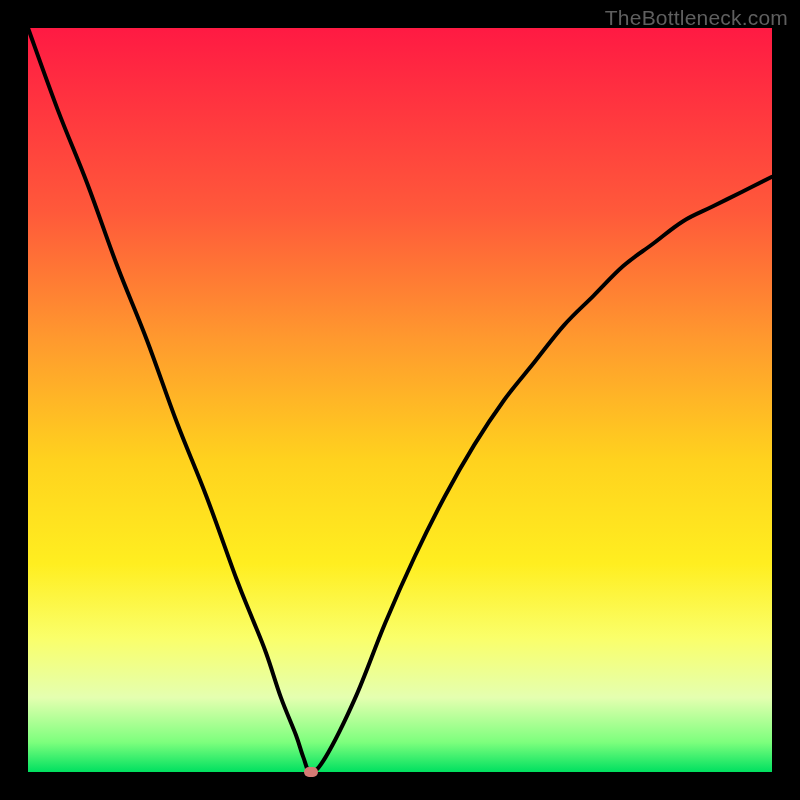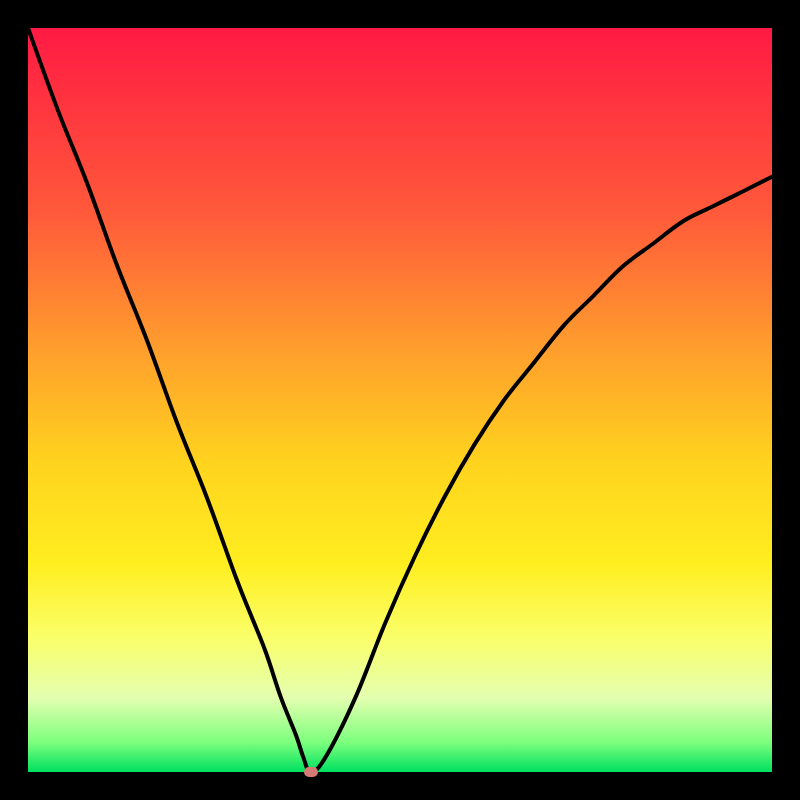--- a/index.html
+++ b/index.html
@@ -61,13 +61,14 @@
 <div class="frame">
   <div class="plot-area">
 
     <svg class="curve" viewBox="0 0 744 744" preserveAspectRatio="none">
       <path id="curve-path" fill="none" stroke="#000000" stroke-width="4" stroke-linejoin="round" stroke-linecap="round" vector-effect="non-scaling-stroke" d="M 0.00 0.00 C 5.36 14.73, 19.05 53.72, 29.76 81.84 C 40.47 109.96, 48.81 128.12, 59.52 156.24 C 70.23 184.36, 78.57 209.96, 89.28 238.08 C 99.99 266.20, 108.33 284.36, 119.04 312.48 C 129.75 340.60, 138.09 366.20, 148.80 394.32 C 159.51 422.44, 167.85 440.60, 178.56 468.72 C 189.27 496.84, 200.28 529.13, 208.32 550.56 C 216.36 571.99, 217.84 574.37, 223.20 587.76 C 228.56 601.15, 232.72 610.23, 238.08 624.96 C 243.44 639.69, 247.60 654.87, 252.96 669.60 C 258.32 684.33, 263.82 696.09, 267.84 706.80 C 271.86 717.51, 272.60 722.42, 275.28 729.12 C 277.96 735.82, 278.70 744.00, 282.72 744.00 C 286.74 744.00, 289.56 742.51, 297.60 729.12 C 305.64 715.73, 316.65 693.71, 327.36 669.60 C 338.07 645.49, 346.41 620.64, 357.12 595.20 C 367.83 569.76, 376.17 551.01, 386.88 528.24 C 397.59 505.47, 405.93 488.81, 416.64 468.72 C 427.35 448.63, 435.69 434.05, 446.40 416.64 C 457.11 399.23, 465.45 386.73, 476.16 372.00 C 486.87 357.27, 495.21 348.19, 505.92 334.80 C 516.63 321.41, 524.97 309.65, 535.68 297.60 C 546.39 285.55, 554.73 278.55, 565.44 267.84 C 576.15 257.13, 584.49 247.45, 595.20 238.08 C 605.91 228.71, 614.25 223.80, 624.96 215.76 C 635.67 207.72, 644.01 200.14, 654.72 193.44 C 665.43 186.74, 673.77 183.92, 684.48 178.56 C 695.19 173.20, 703.53 169.04, 714.24 163.68 C 724.95 158.32, 738.64 151.48, 744.00 148.80"></path>
     </svg>
 
     <div class="marker" id="marker" style="left: 282.72px; top: 744px; background: rgb(212, 122, 116);"></div>
 
   </div>
+  <div class="watermark">TheBottleneck.com</div>
 </div>
 
 </body></html>

